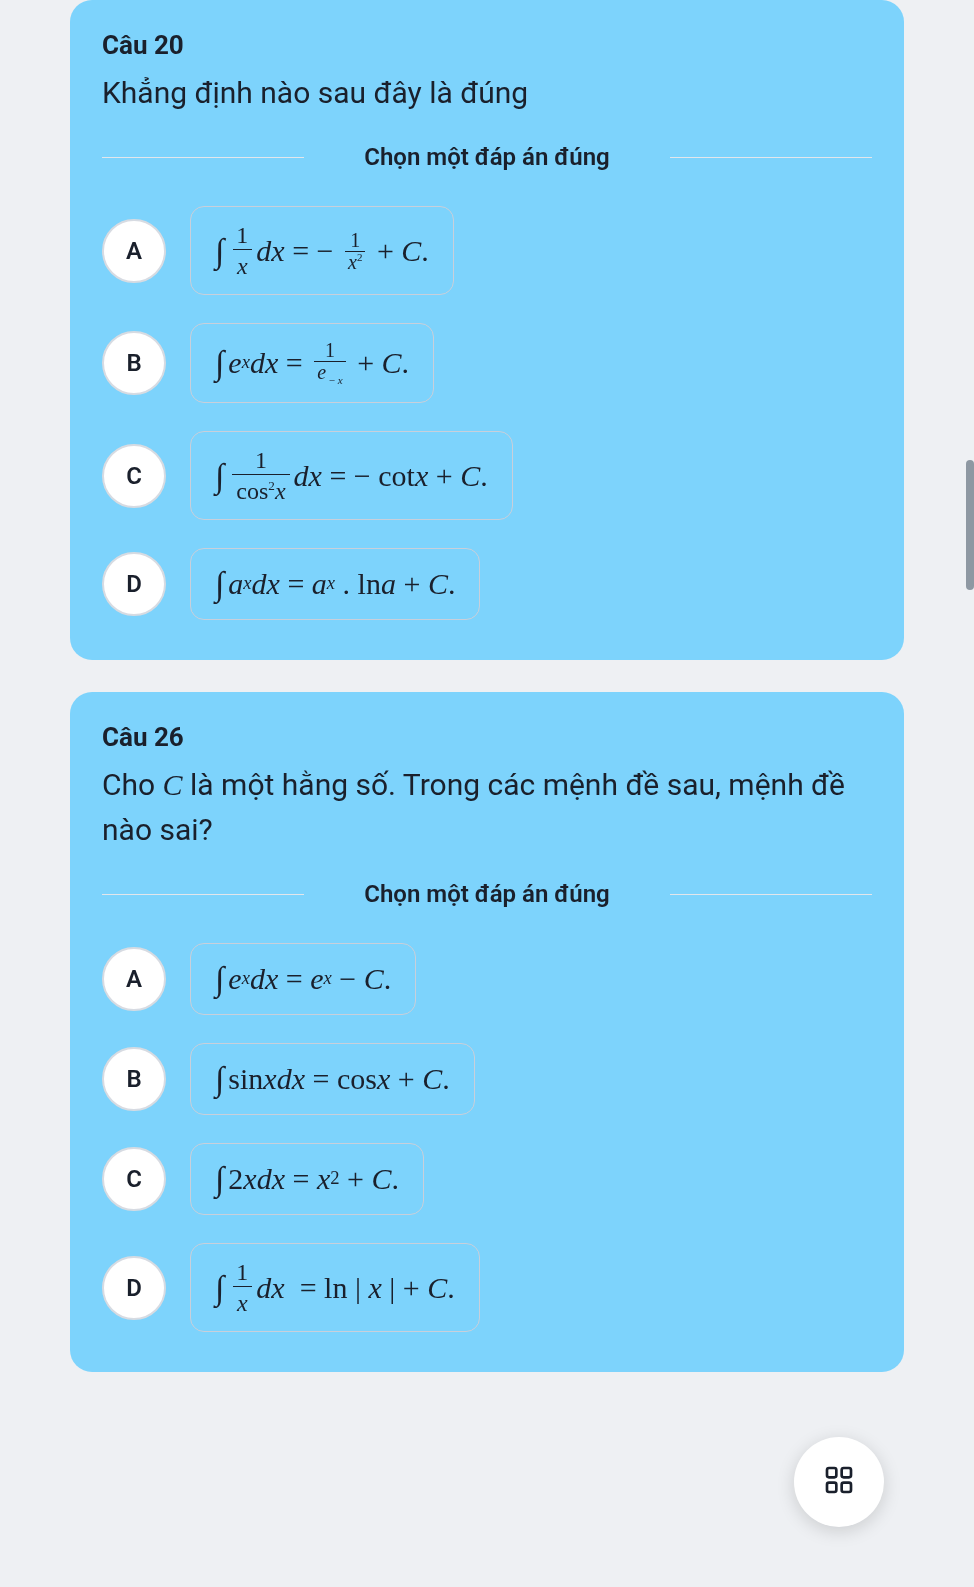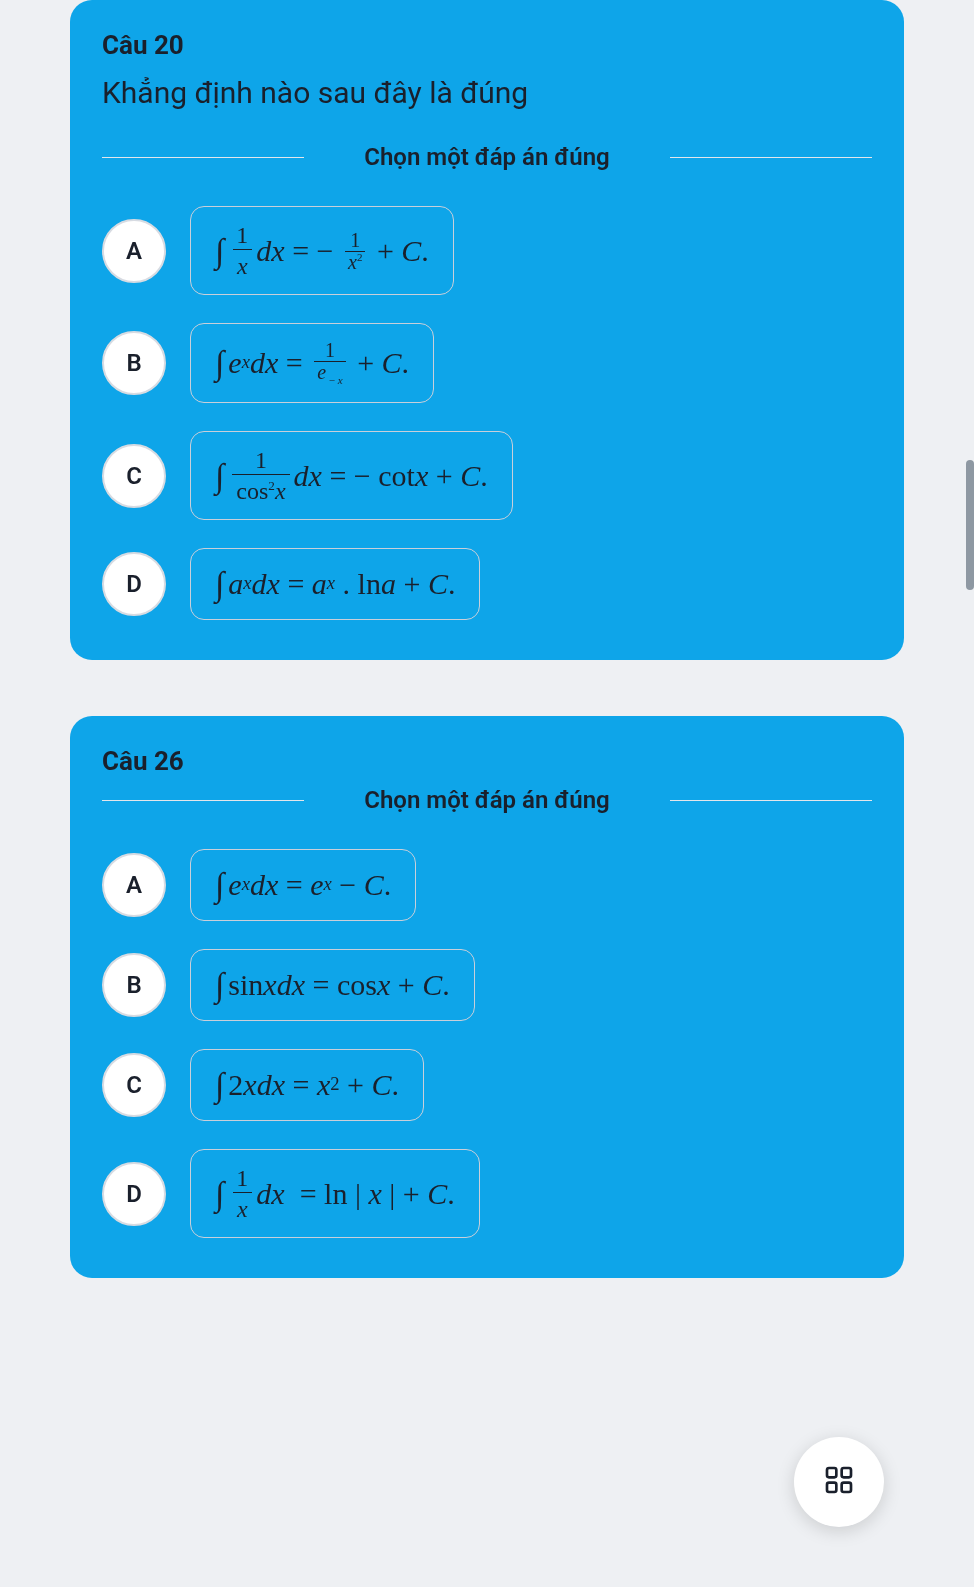--- a/index.html
+++ b/index.html
@@ -6,24 +6,24 @@
   body {
     background: #eef0f3;
     font-family: -apple-system, BlinkMacSystemFont, "Segoe UI", Roboto, Arial, sans-serif;
     color: #1a202c;
     width: 974px;
     min-height: 1587px;
     padding: 0 70px;
     position: relative;
   }
   .card {
-    background: #0ea5e9;
+    background: #7dd3fc;
     border-radius: 22px;
     padding: 30px 32px 40px 32px;
-    margin-bottom: 56px;
+    margin-bottom: 32px;
   }
   .q-title {
     font-size: 26px;
     font-weight: 700;
     color: #1a202c;
     margin-bottom: 10px;
   }
   .q-text {
     font-size: 30px;
     color: #1a202c;
@@ -217,20 +217,23 @@
           <span>&nbsp;+&nbsp;</span>
           <span class="ital">C</span>
           <span>.</span>
       </div>
     </div>
   </div>
 </div>
 
 <div class="card">
   <div class="q-title">Câu 26</div>
+  <div class="q-text">
+    <span>Cho </span><span class="math-ital">C</span><span> là một hằng số. Trong các mệnh đề sau, mệnh đề nào sai?</span>
+  </div>
   <div class="divider-row">
     <div class="divider-line"></div>
     <div class="divider-text">Chọn một đáp án đúng</div>
     <div class="divider-line"></div>
   </div>
 
   <div class="option-row">
     <div class="option-letter">A</div>
     <div class="option-box">
       <div class="formula">

